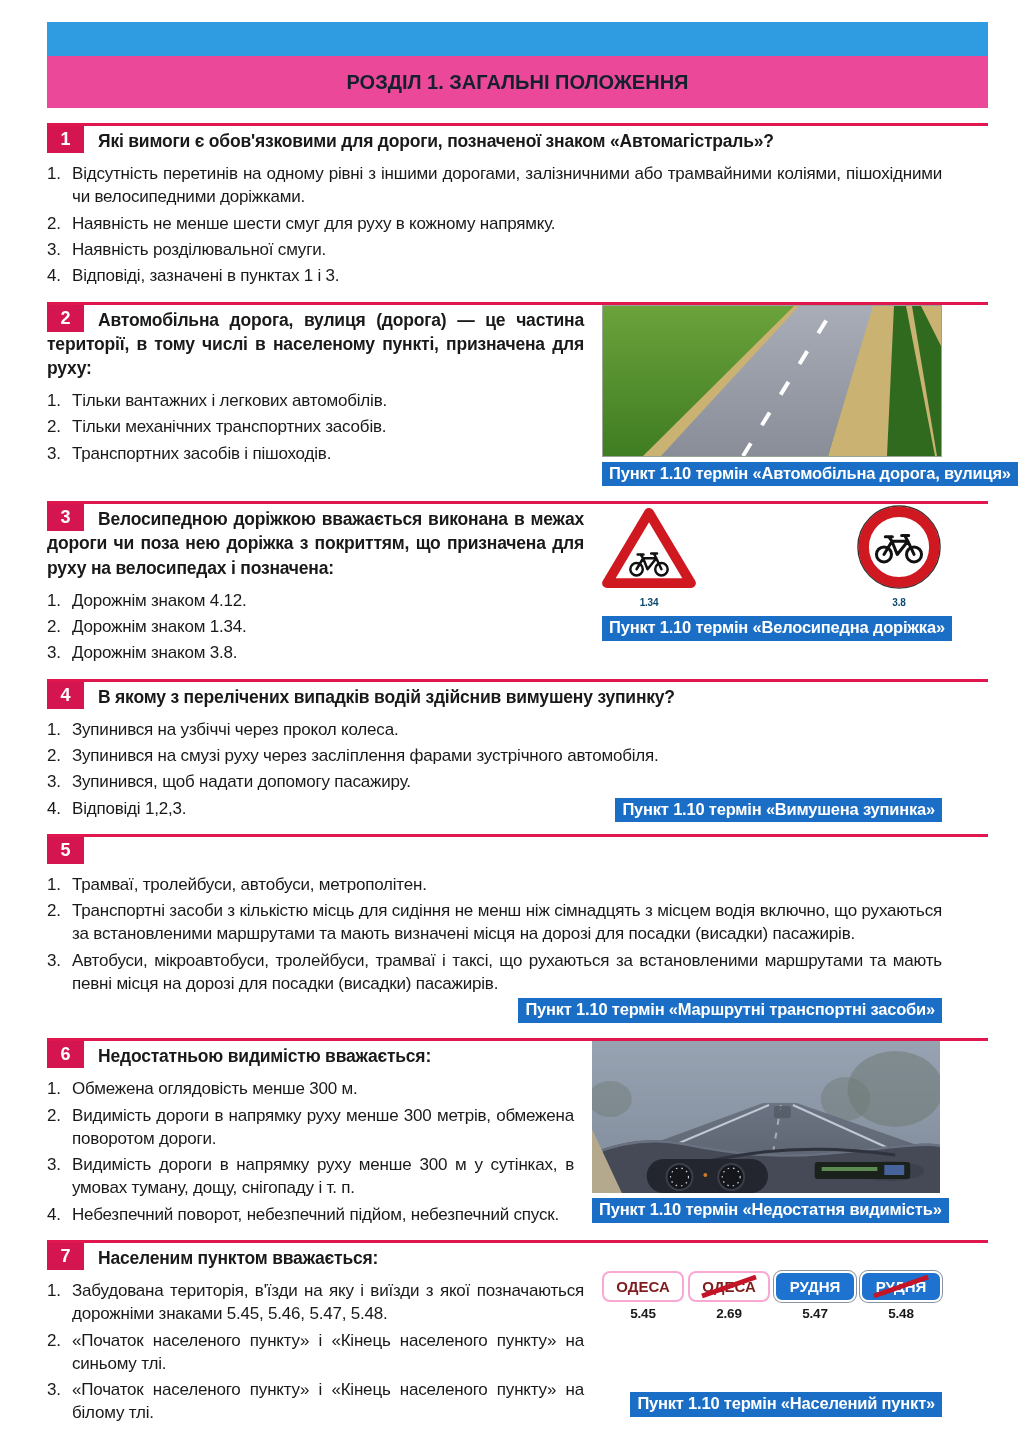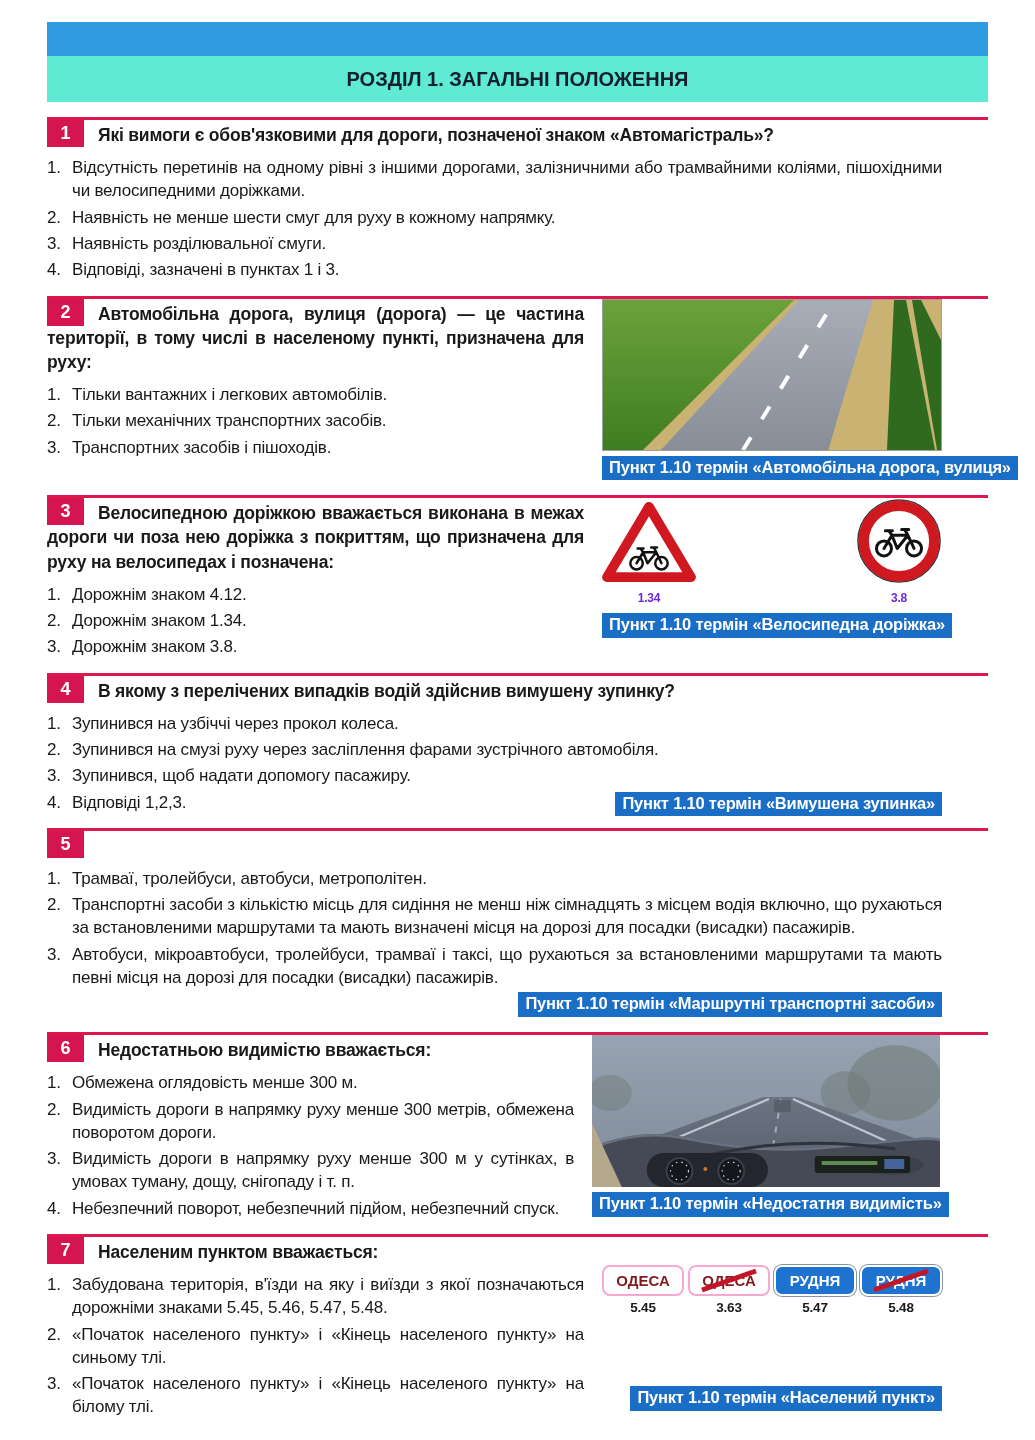--- a/index.html
+++ b/index.html
@@ -4,21 +4,21 @@
 <style>
   html,body{margin:0;padding:0;}
   body{
     width:1035px;height:1440px;overflow:hidden;background:#ffffff;
     font-family:"Liberation Sans","DejaVu Sans",sans-serif;
     color:#191919;letter-spacing:-0.2px;
   }
   .sheet{width:941px;margin:0 auto;padding-top:22px;}
   
   .bar-dark{height:34px;background:#2f9ce2;}
-  .bar-light{height:46px;background:#5eead4;display:flex;align-items:center;justify-content:center;}
+  .bar-light{height:52px;background:#ec4899;display:flex;align-items:center;justify-content:center;}
   .chapter-title{font-size:20px;font-weight:bold;color:#15202e;letter-spacing:0;}
   
   .q{border-top:3px solid #e0164e;margin-top:9px;padding:0 46px 2px 0;position:relative;}
   .qbadge{
     float:left;width:37px;height:27px;background:#d4154f;color:#fff;
     font-size:18px;font-weight:bold;display:flex;align-items:center;justify-content:center;
     margin-right:14px;
   }
   .qtext{margin:0;padding-top:3px;font-size:17.5px;font-weight:bold;line-height:1.38;text-align:justify;}
   .answers{clear:left;padding-top:9px;}
@@ -34,21 +34,21 @@
   
   .qright{float:right;width:340px;margin-left:18px;}
   .qright .refrow{margin-top:5px;}
   .figure{display:block;width:338px;border:1px solid #9aa39a;}
   .figure.fog{width:348px;border:none;}
   .qright.wide{width:350px;}
   .qright.q7{display:flex;flex-direction:column;justify-content:space-between;min-height:150px;}
   
   .signs-row{display:flex;justify-content:space-between;align-items:flex-end;}
   .signcell{text-align:center;}
-  .signcode{font-size:12px;font-weight:bold;margin-top:3px;color:#6d28d9;}
+  .signcode{font-size:10px;font-weight:bold;margin-top:3px;color:#0c4a6e;}
   
   .citysigns{display:flex;justify-content:space-between;}
   .citycell{text-align:center;}
   .citysign{
     position:relative;width:78px;height:27px;border-radius:8px;
     display:flex;align-items:center;justify-content:center;
     font-size:15px;font-weight:bold;letter-spacing:0;
   }
   .citysign.white{background:#fff;border:2px solid #f9a8d4;color:#7f1d1d;}
   .citysign.blue{background:#1d73cf;border:2px solid #fff;color:#fff;box-shadow:0 0 0 1px #8a93a0;}
@@ -297,21 +297,21 @@
             </div>
           <div class="citycode">5.45</div>
         </div>
         <div class="citycell">
           <div class="citysign white">
               <span>ОДЕСА</span>
             <svg class="slash" viewBox="0 0 78 27" preserveAspectRatio="none">
                 <line x1="12" y1="23" x2="66" y2="4" stroke="#c41428" stroke-width="5"></line>
               </svg>
           </div>
-          <div class="citycode">3.63</div>
+          <div class="citycode">2.69</div>
         </div>
         <div class="citycell">
           <div class="citysign blue">
               <span>РУДНЯ</span>
             </div>
           <div class="citycode">5.47</div>
         </div>
         <div class="citycell">
           <div class="citysign blue">
               <span>РУДНЯ</span>

